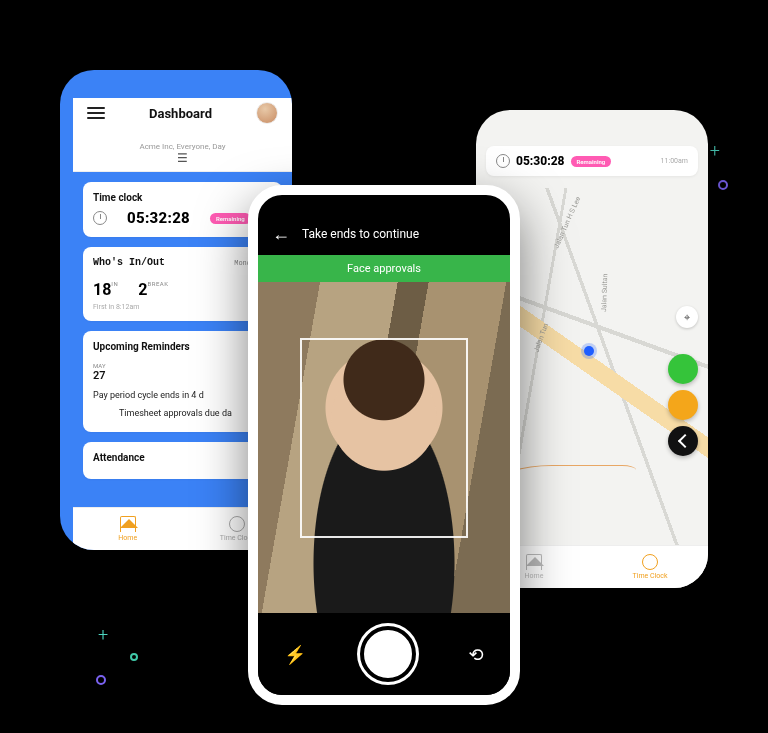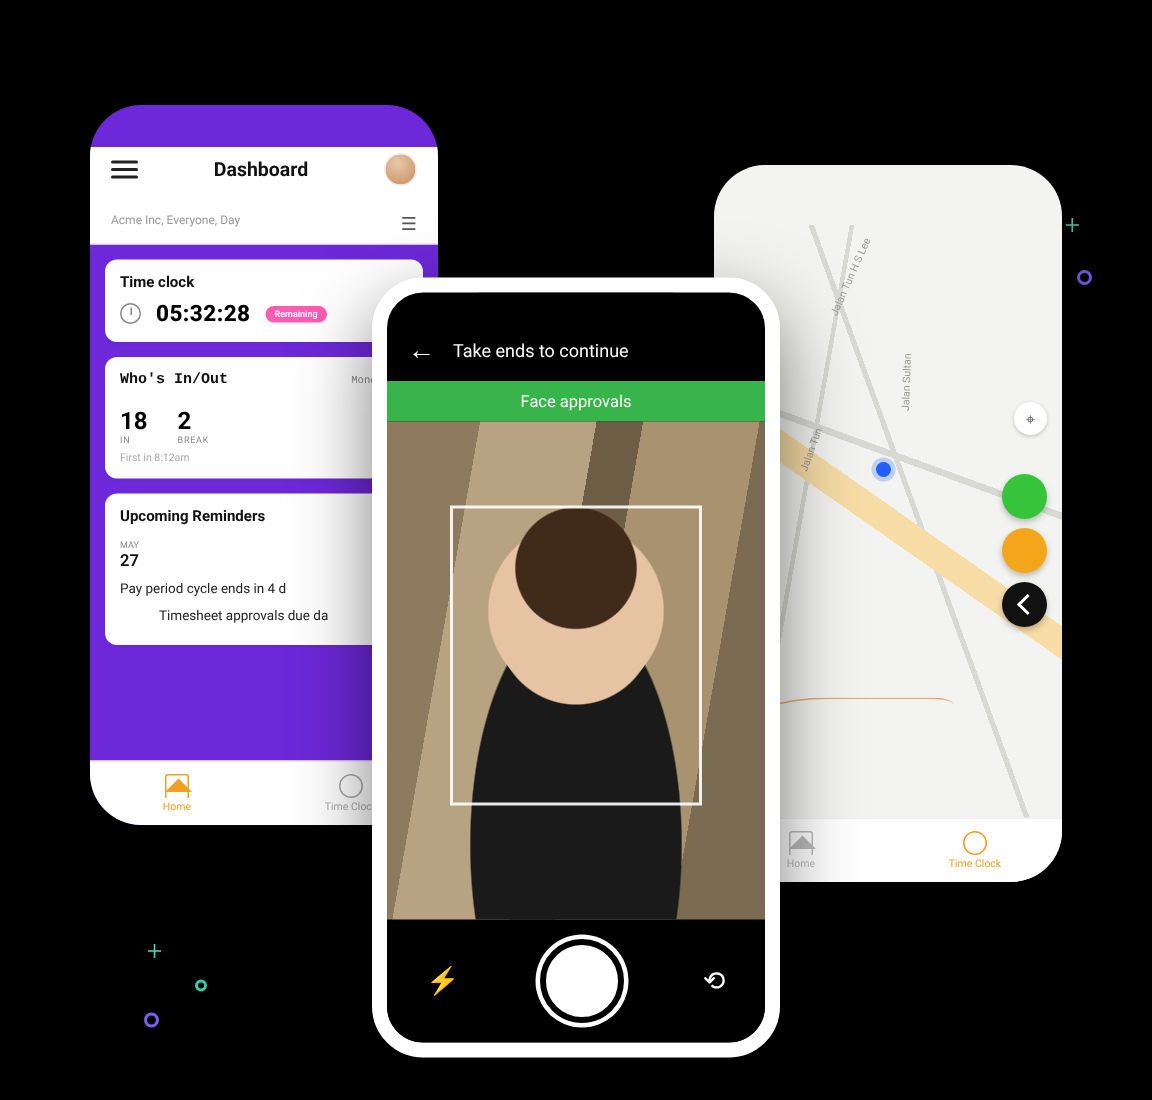--- a/index.html
+++ b/index.html
@@ -40,52 +40,53 @@
     border-bottom-right-radius: 16px;
     z-index: 5;
   }
 
   
   #phone-dashboard {
     top: 70px; left: 60px;
     width: 232px; height: 480px;
     z-index: 1;
     display: flex; flex-direction: column;
-    padding: 28px 0 0 0;
-    background: #6d28d9;
+    padding: 28px 0 0 13px;
+    background: #3b82f6;
   }
   .hdr {
     display: flex; align-items: center; justify-content: space-between;
     padding: 4px 14px 12px;
     background:#fff;
   }
   .hamburger { width:18px; height:12px; display:flex; flex-direction:column; justify-content:space-between;}
   .hamburger span{height:2px;background:#222;border-radius:1px;}
   .title { font-weight:700; font-size:13px; color:#111; }
   .avatar { width:22px; height:22px; border-radius:50%; background:radial-gradient(circle at 40% 30%, #e8c9a8, #c88b62); border:1px solid #eee;}
   .filterbar {
-    display:flex; justify-content:space-between;
+    display:flex; align-items:center; justify-content:space-between;
     padding:6px 14px; font-size:8px; color:#999; border-bottom:1px solid #eee;
     background:#fff;
+    flex-direction:column;
   }
   .filt-icon{font-size:12px;color:#555;}
   .cards { padding:10px; display:flex; flex-direction:column; gap:10px; overflow:hidden; flex:1;}
   .card { background:#fff; border-radius:8px; padding:10px; box-shadow:0 1px 2px rgba(0,0,0,.04);}
   .card-title{font-size:10px; font-weight:700; color:#111; margin-bottom:6px;}
-  .clockrow{display:flex;align-items:center;gap:10px;}
+  .clockrow{display:flex;align-items:center;gap:20px;}
   .clk-ico{width:14px;height:14px;border:1px solid #888;border-radius:50%;position:relative;}
   .clk-ico::after{content:"";position:absolute;width:1px;height:5px;background:#888;left:50%;top:2px;}
   .time{font-size:15px;font-weight:800;letter-spacing:.3px;}
   .badge{font-size:6px;background:#ff5bb3;color:#fff;border-radius:8px;padding:2px 6px;font-weight:600;}
   .subhdr{display:flex;justify-content:space-between;align-items:baseline;font-family:Liberation Mono, monospace;}
   .sub-date{font-size:7px;color:#888;}
   .stats{display:flex;gap:20px;margin:6px 0 4px;}
   .stat-n{font-size:16px;font-weight:700;}
   .stat-l{font-size:6px;color:#888;letter-spacing:.5px;}
-  .stat{display:flex;flex-direction:column;align-items:flex-start;}
+  .stat{display:flex;flex-direction:row;align-items:flex-start;}
   .muted{font-size:7px;color:#aaa;}
   .reminder{display:flex;gap:8px;align-items:flex-start;padding:4px 0;flex-direction:column;}
   .rm-date{display:flex;flex-direction:column;align-items:center;font-size:6px;color:#888;}
   .rm-day{font-size:11px;color:#111;font-weight:600;}
   .rm-text{font-size:9px;color:#222;}
   .reminder.noDate{padding-left:26px;justify-content:center;}
   .tabbar{display:flex;background:#fff;border-top:1px solid #eee;}
   .tab{flex:1;display:flex;flex-direction:column;align-items:center;gap:2px;padding:8px 0;font-size:7px;color:#aaa;}
   .tab.active{color:#f0a020;}
   .tab-icon{width:16px;height:16px;border:1px solid currentColor;border-radius:4px;}
@@ -234,36 +235,47 @@
             <span>MAY</span>
             <span class="rm-day">27</span>
           </div>
         <div class="rm-text">Pay period cycle ends in 4 d</div>
       </div>
       <div class="reminder noDate">
         <div class="rm-text">Timesheet approvals due da</div>
       </div>
     </div>
 
+    <div class="card">
+      <div class="card-title">Attendance</div>
+    </div>
   </div>
 
   <div class="tabbar">
     <div class="tab active">
       <span class="tab-icon home"></span>
       <span>Home</span>
     </div>
     <div class="tab">
       <span class="tab-icon clock"></span>
       <span>Time Clock</span>
     </div>
   </div>
 </div>
 
 <div class="phone" id="phone-map">
   <div class="map-cards">
+    <div class="map-card">
+      <div class="mc-row">
+        <span class="clk-ico"></span>
+        <span class="mc-time">05:30:28</span>
+        <span class="badge">Remaining</span>
+        <span class="mc-right">11:00am</span>
+      </div>
+    </div>
   </div>
 
   <div class="map">
     <span class="road-label" id="rl1">Jalan Tun H S Lee</span>
     <span class="road-label" id="rl2">Jalan Sultan</span>
     <span class="road-label" id="rl3">Jalan Tun</span>
     <div class="dot"></div>
     <div class="gps">⌖</div>
     <div class="fab green"></div>
     <div class="fab orange"></div>

